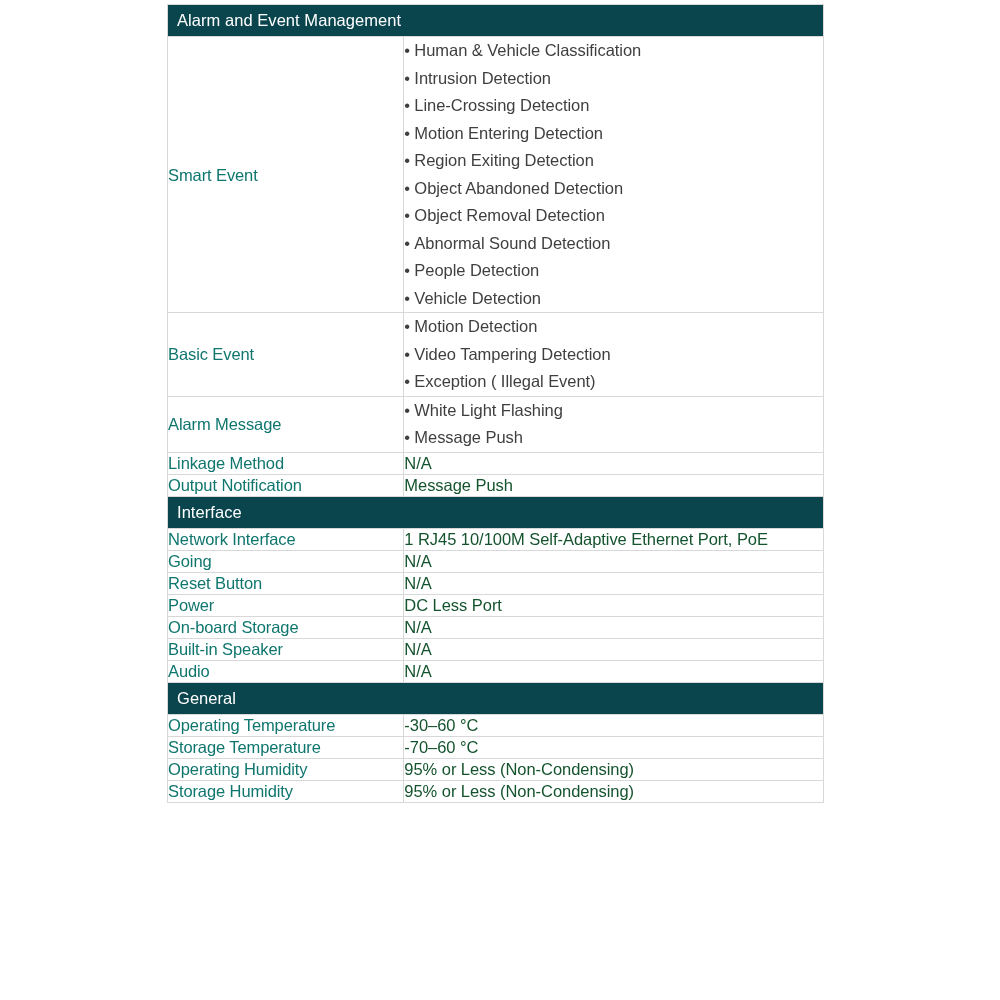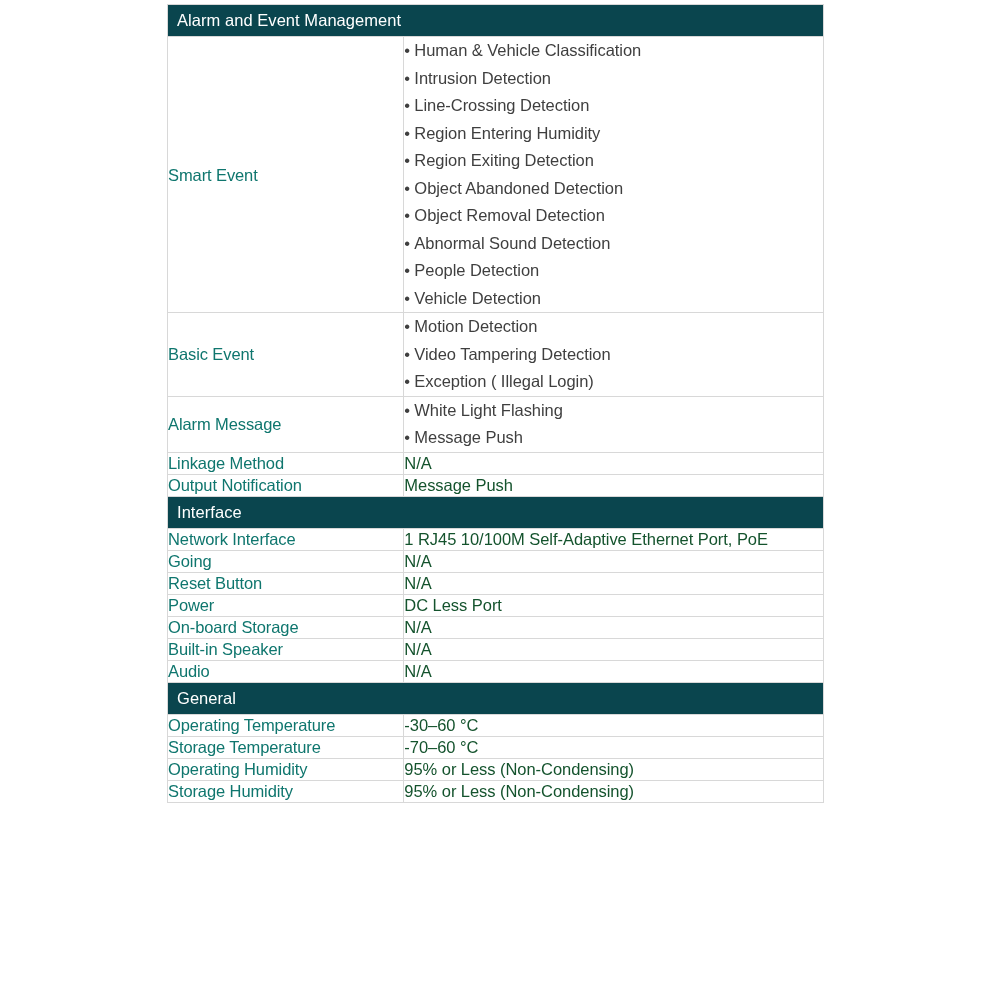--- a/index.html
+++ b/index.html
@@ -109,39 +109,39 @@
         </tr>
         <tr>
           <td class="label-cell">
             <div class="label-text">Smart Event</div>
           </td>
           <td class="value-cell tall-cell">
             <ul class="bullets">
               <li><span class="dot">•</span><span>Human &amp; Vehicle Classification</span></li>
               <li><span class="dot">•</span><span>Intrusion Detection</span></li>
               <li><span class="dot">•</span><span>Line-Crossing Detection</span></li>
-              <li><span class="dot">•</span><span>Region Entering Humidity</span></li>
+              <li><span class="dot">•</span><span>Motion Entering Detection</span></li>
               <li><span class="dot">•</span><span>Region Exiting Detection</span></li>
               <li><span class="dot">•</span><span>Object Abandoned Detection</span></li>
               <li><span class="dot">•</span><span>Object Removal Detection</span></li>
               <li><span class="dot">•</span><span>Abnormal Sound Detection</span></li>
               <li><span class="dot">•</span><span>People Detection</span></li>
               <li><span class="dot">•</span><span>Vehicle Detection</span></li>
             </ul>
           </td>
         </tr>
         <tr>
           <td class="label-cell">
             <div class="label-text">Basic Event</div>
           </td>
           <td class="value-cell tall-cell">
             <ul class="bullets">
               <li><span class="dot">•</span><span>Motion Detection</span></li>
               <li><span class="dot">•</span><span>Video Tampering Detection</span></li>
-              <li><span class="dot">•</span><span>Exception ( Illegal Login)</span></li>
+              <li><span class="dot">•</span><span>Exception ( Illegal Event)</span></li>
             </ul>
           </td>
         </tr>
         <tr>
           <td class="label-cell">
             <div class="label-text">Alarm Message</div>
           </td>
           <td class="value-cell tall-cell">
             <ul class="bullets">
               <li><span class="dot">•</span><span>White Light Flashing</span></li>

